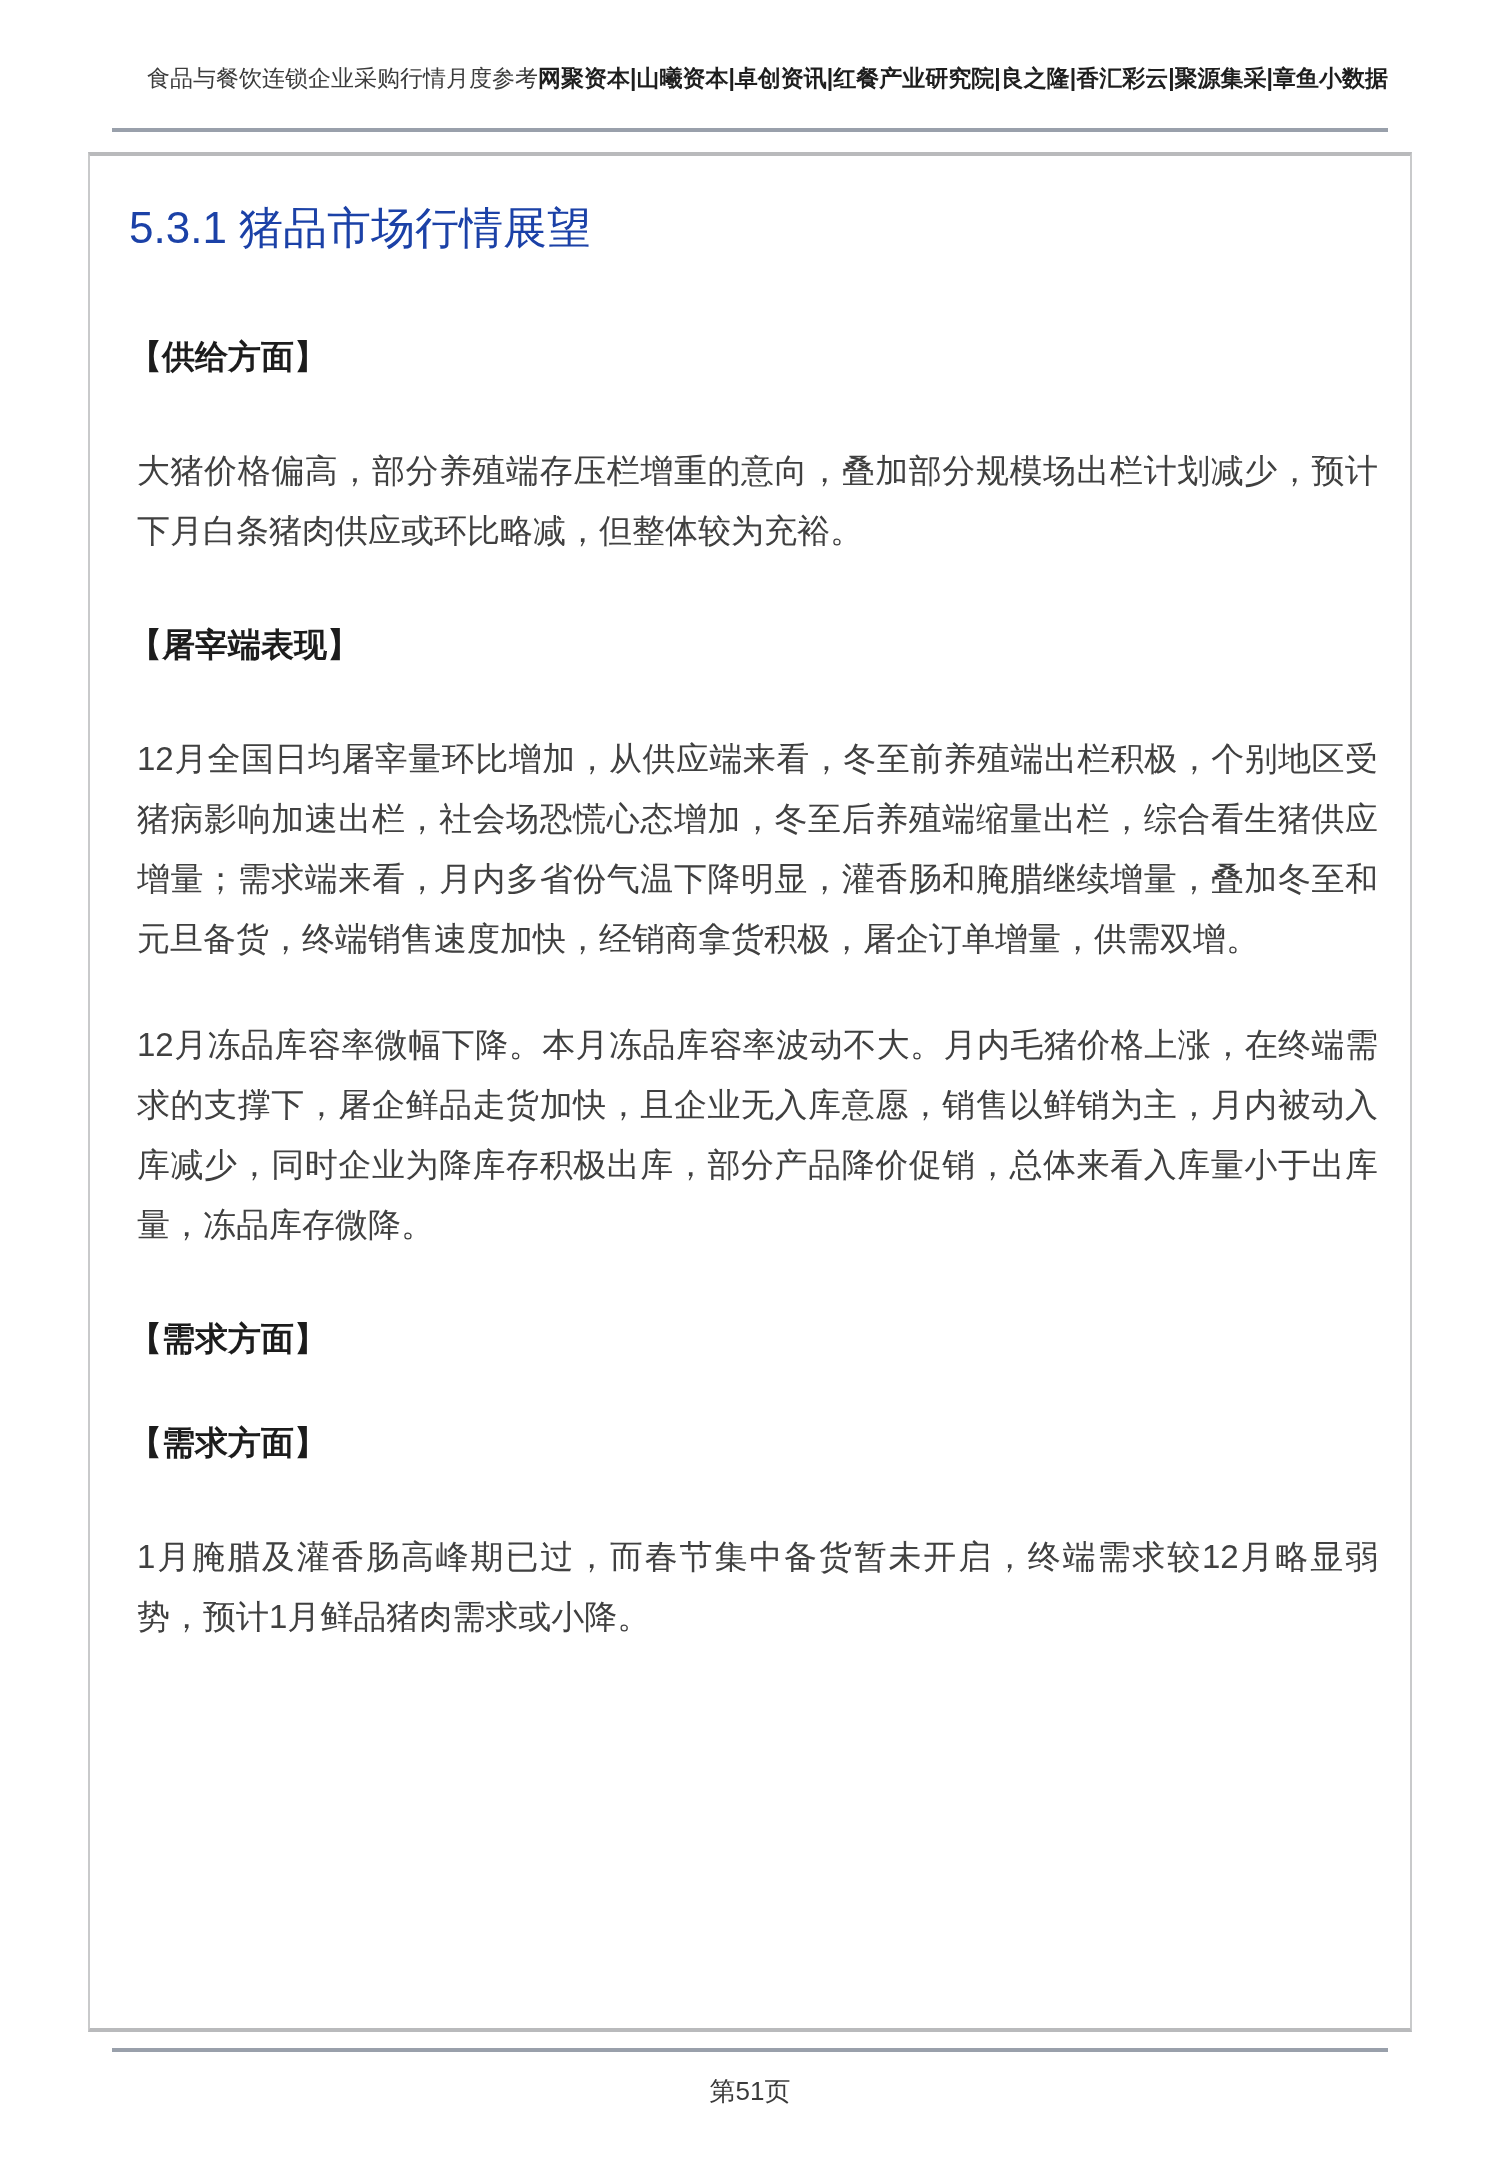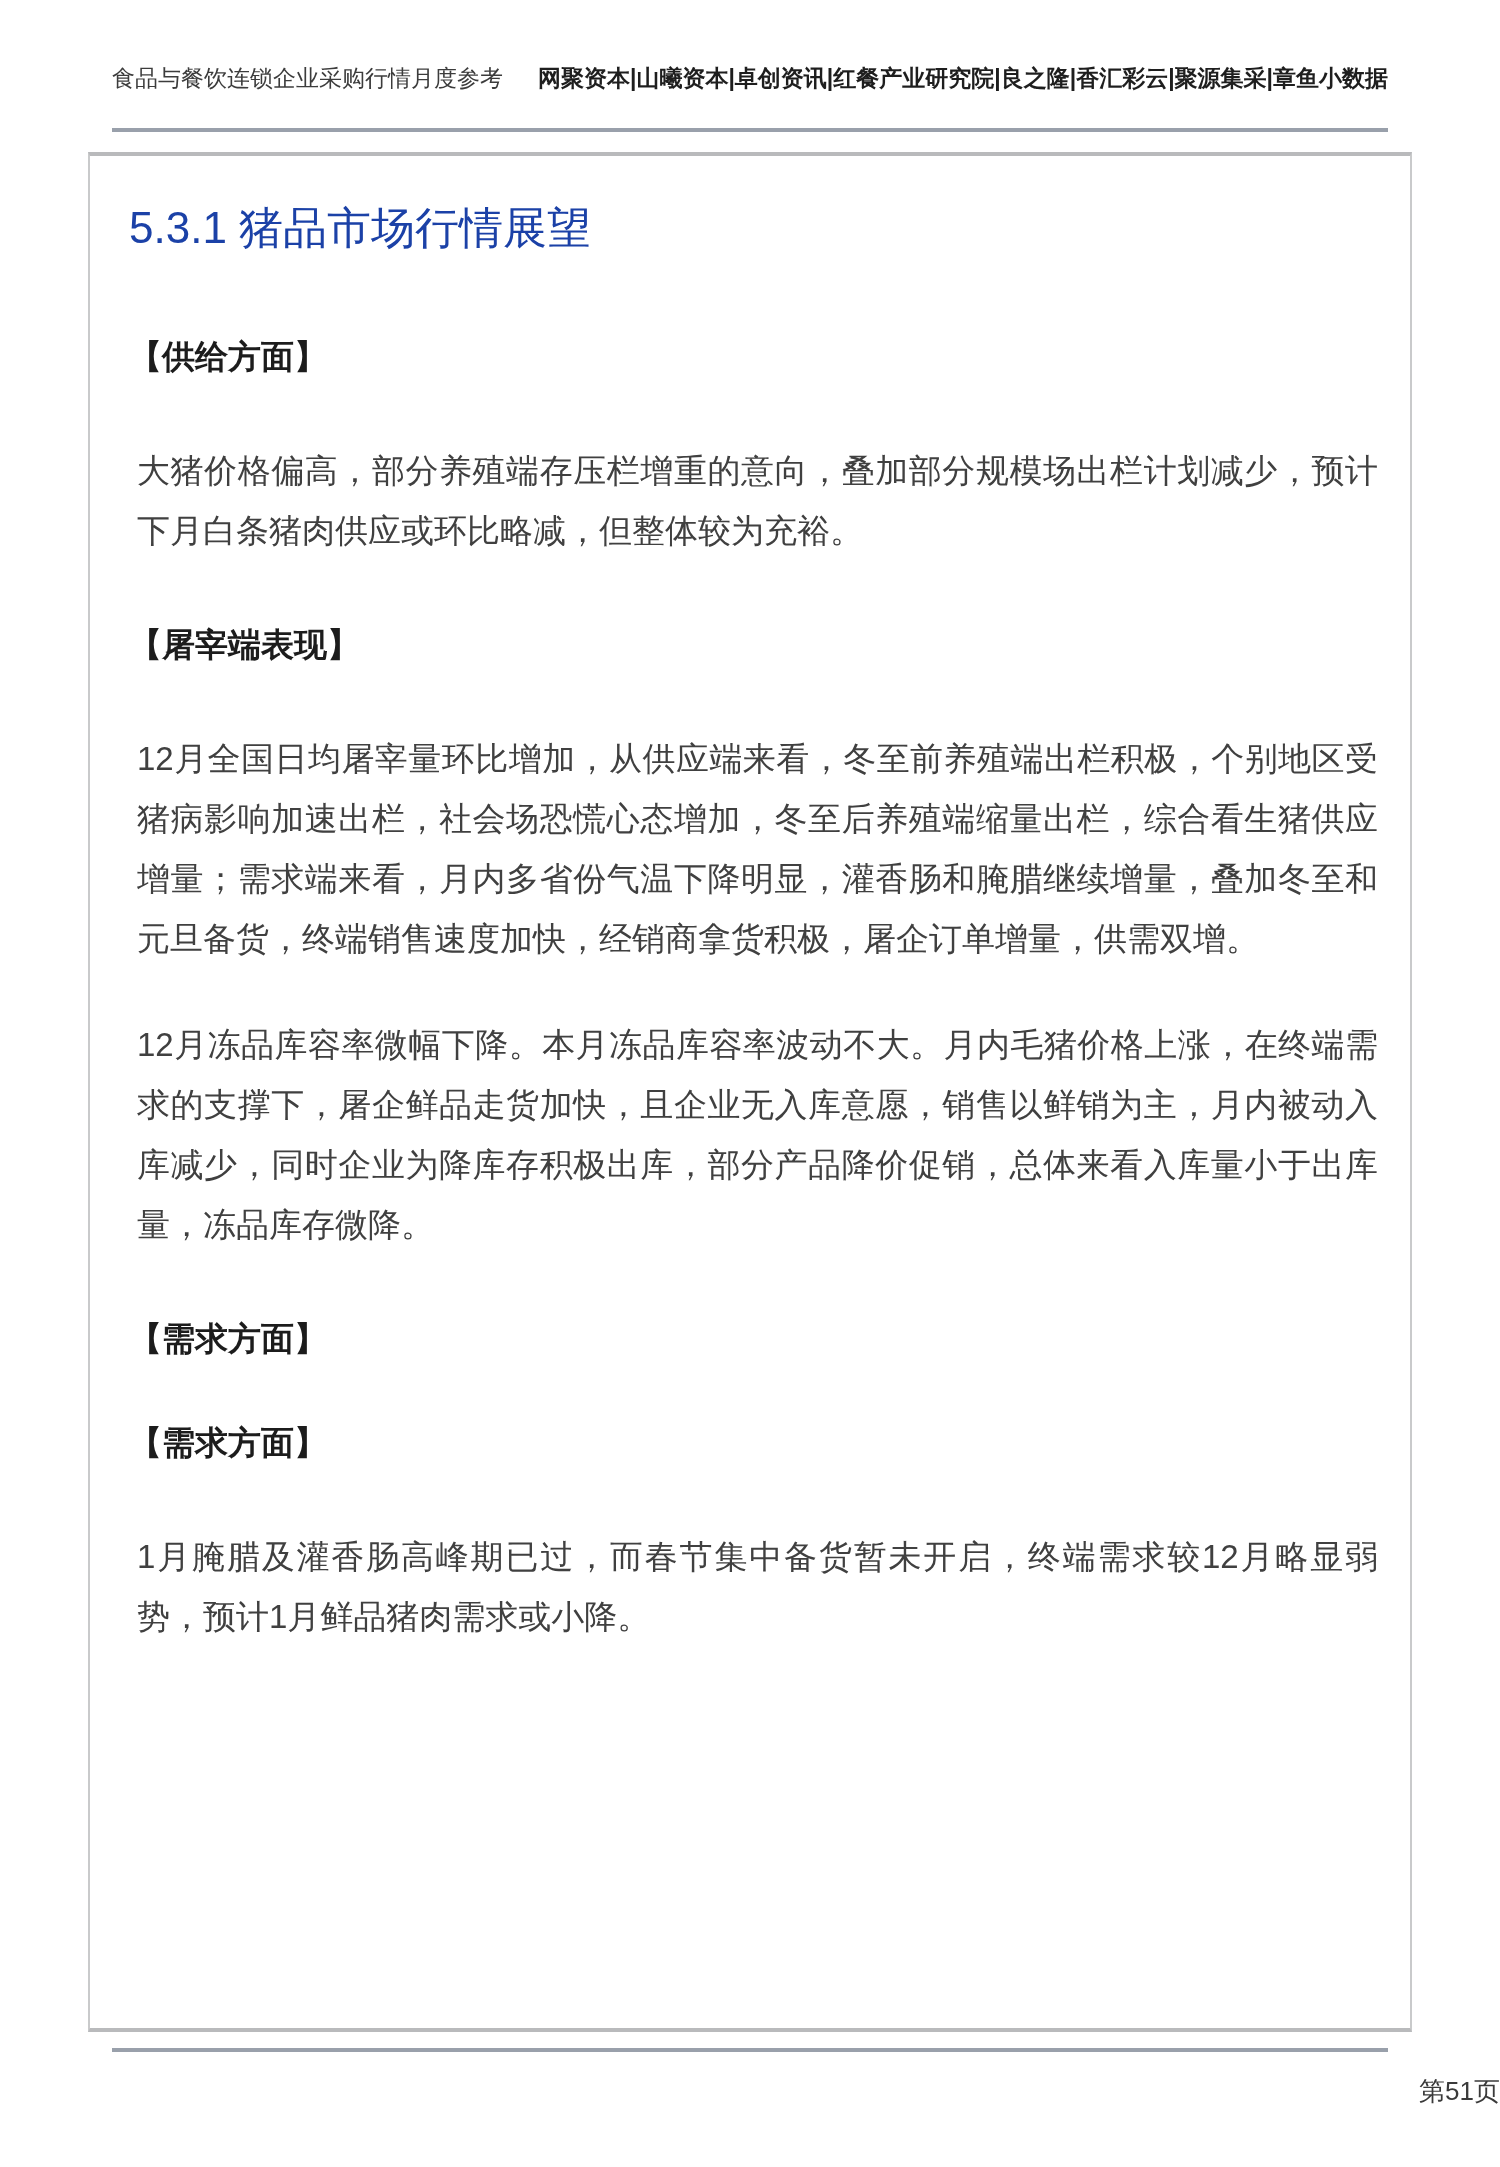--- a/index.html
+++ b/index.html
@@ -15,21 +15,21 @@
     overflow: hidden;
   }
 
   
   .page-header {
     position: absolute;
     top: 62px;
     left: 112px;
     width: 1276px;
     display: flex;
-    justify-content: space-between;
+    justify-content: flex-end;
     align-items: flex-end;
     font-size: 23px;
     line-height: 32px;
     white-space: nowrap;
   }
   .page-header .left  { color: #3c3c3c; }
   .page-header .right { color: #1e1e1e; font-weight: bold; }
 
   .header-rule {
     position: absolute;
@@ -89,21 +89,21 @@
     left: 112px;
     width: 1276px;
     height: 4px;
     background: #99a0ab;
   }
   .page-number {
     position: absolute;
     top: 2074px;
     left: 0;
     width: 100%;
-    text-align: right;
+    text-align: center;
     font-size: 26px;
     color: #3a3a3a;
   }
 </style>
 </head>
 <body>
 
 <div class="page-header">
   <span class="left">食品与餐饮连锁企业采购行情月度参考</span>
   <span class="right">网聚资本|山曦资本|卓创资讯|红餐产业研究院|良之隆|香汇彩云|聚源集采|章鱼小数据</span>

